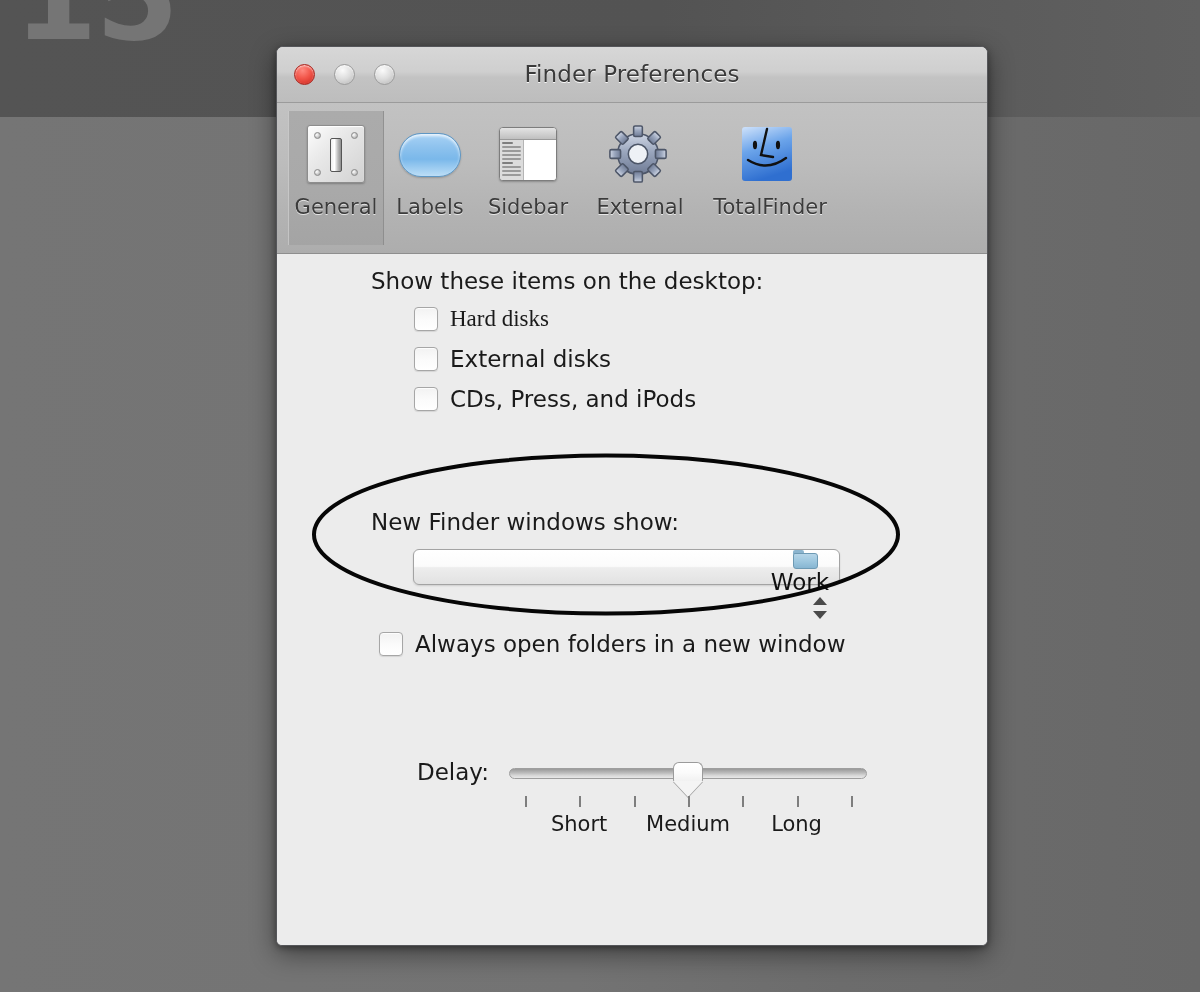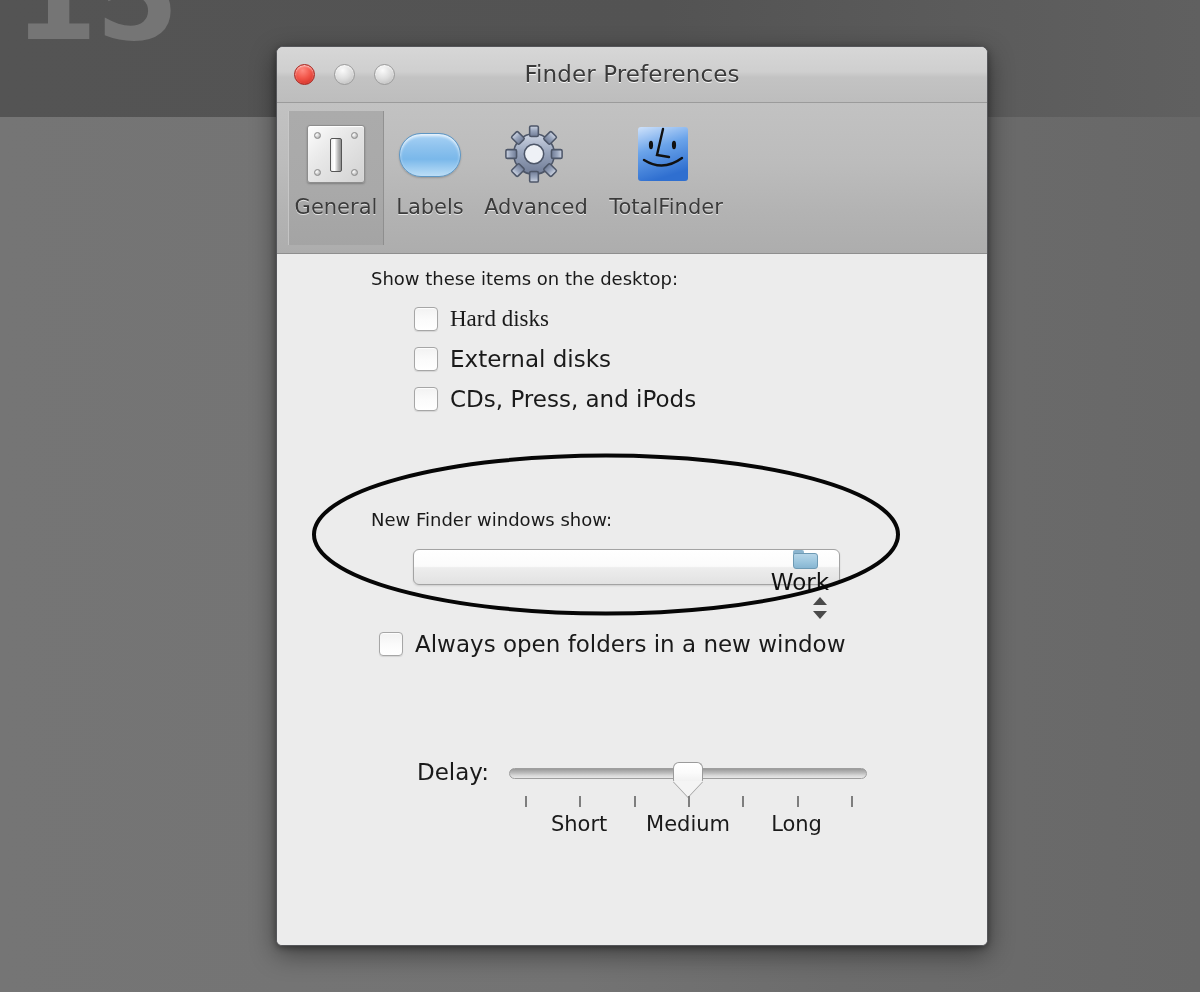--- a/index.html
+++ b/index.html
@@ -217,21 +217,21 @@
 
   
   #content {
     position: relative;
     background: #ececec;
     height: 694px;
   }
 
   .section-heading {
     position: absolute;
-    font-size: 18px;
+    font-size: 23px;
     color: #1a1a1a;
     white-space: nowrap;
   }
   #heading-desktop-items { left: 94px; top: 14px; }
   #heading-new-window   { left: 94px; top: 255px; }
 
   .cb-row {
     position: absolute;
     display: flex;
     align-items: center;
@@ -447,20 +447,42 @@
         <div class="tb-label">General</div>
       </div>
 
       <div class="tb-item" id="tb-item-labels">
         <div class="tb-icon">
           <div class="ico-label-pill"></div>
         </div>
         <div class="tb-label">Labels</div>
       </div>
 
+      <div class="tb-item" id="tb-item-sidebar">
+        <div class="tb-icon">
+          <div class="ico-sidebarwin">
+            <div class="win-tb"></div>
+            <div class="win-body">
+              <div class="win-side">
+                <div class="row hdr"></div>
+                <div class="row"></div>
+                  <div class="row"></div>
+                <div class="row"></div>
+                  <div class="row"></div>
+                <div class="row hdr"></div>
+                <div class="row"></div>
+                  <div class="row"></div>
+                <div class="row"></div>
+              </div>
+              <div class="win-main"></div>
+            </div>
+          </div>
+        </div>
+        <div class="tb-label">Sidebar</div>
+      </div>
 
       <div class="tb-item" id="tb-item-advanced">
         <div class="tb-icon">
           <svg class="ico-gear" viewBox="0 0 64 64" aria-hidden="true">
             <defs>
               <linearGradient id="gearGrad" x1="0" y1="0" x2="0" y2="1">
                 <stop offset="0%" stop-color="#cfd6e4"></stop>
                 <stop offset="45%" stop-color="#9aa6bd"></stop>
                 <stop offset="100%" stop-color="#6f7b95"></stop>
               </linearGradient>
@@ -476,21 +498,21 @@
                   <rect x="-4.5" y="-29" width="9" height="11" rx="1.5" transform="rotate(180)"></rect>
                   <rect x="-4.5" y="-29" width="9" height="11" rx="1.5" transform="rotate(225)"></rect>
                   <rect x="-4.5" y="-29" width="9" height="11" rx="1.5" transform="rotate(270)"></rect>
                   <rect x="-4.5" y="-29" width="9" height="11" rx="1.5" transform="rotate(315)"></rect>
                 </g>
               </g>
               <circle r="10" fill="#eef1f6" stroke="#4d5668" stroke-width="1.6"></circle>
             </g>
           </svg>
         </div>
-        <div class="tb-label">Advanced</div>
+        <div class="tb-label">External</div>
       </div>
 
       <div class="tb-item" id="tb-item-totalfinder">
         <div class="tb-icon">
           <svg class="ico-totalfinder" viewBox="0 0 60 60" aria-hidden="true">
             <defs>
               <linearGradient id="tfGrad" x1="0" y1="0" x2="0.3" y2="1">
                 <stop offset="0%" stop-color="#cfe2fb"></stop>
                 <stop offset="45%" stop-color="#6ba4ea"></stop>
                 <stop offset="100%" stop-color="#2f6fd0"></stop>

